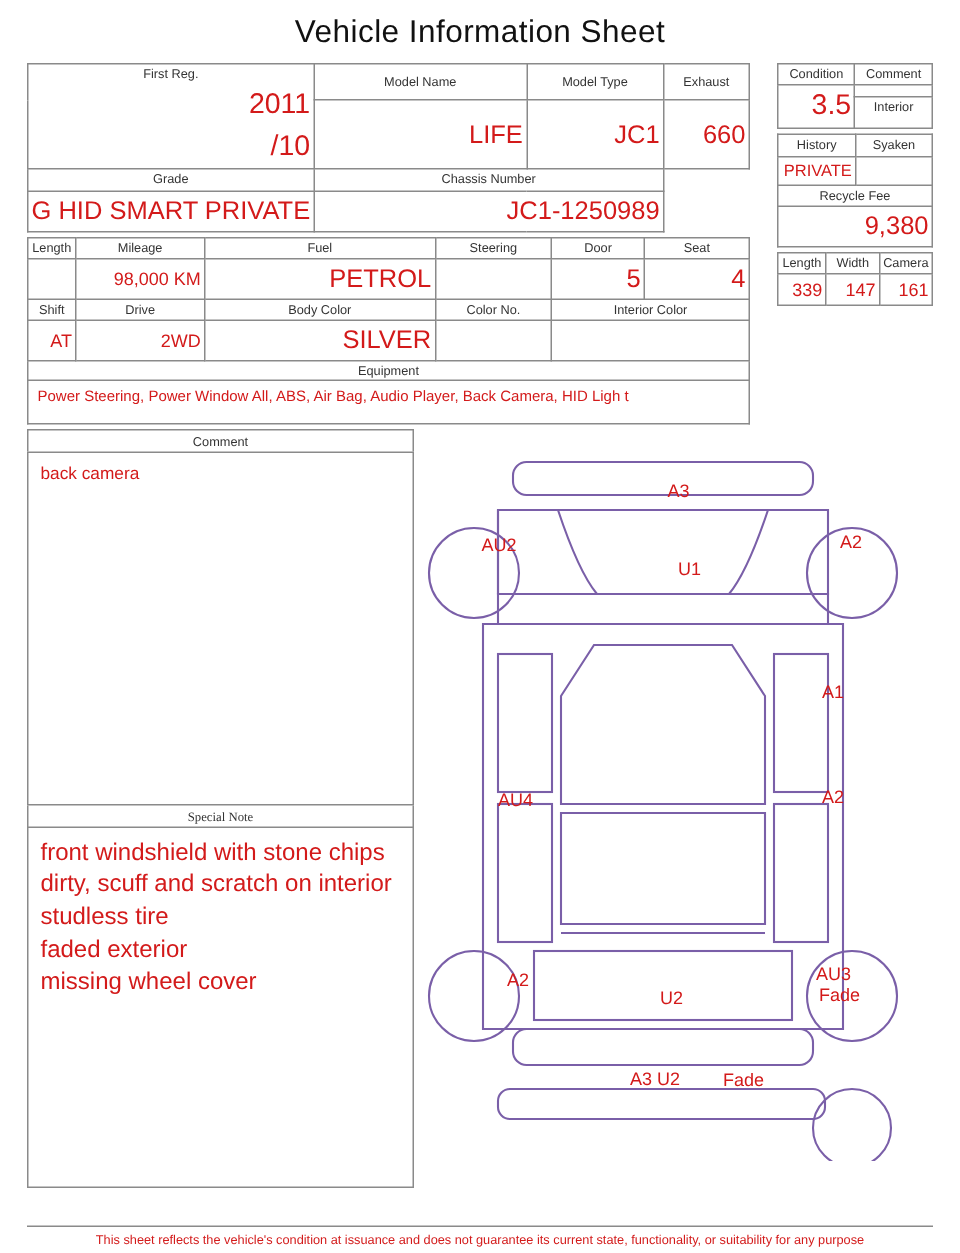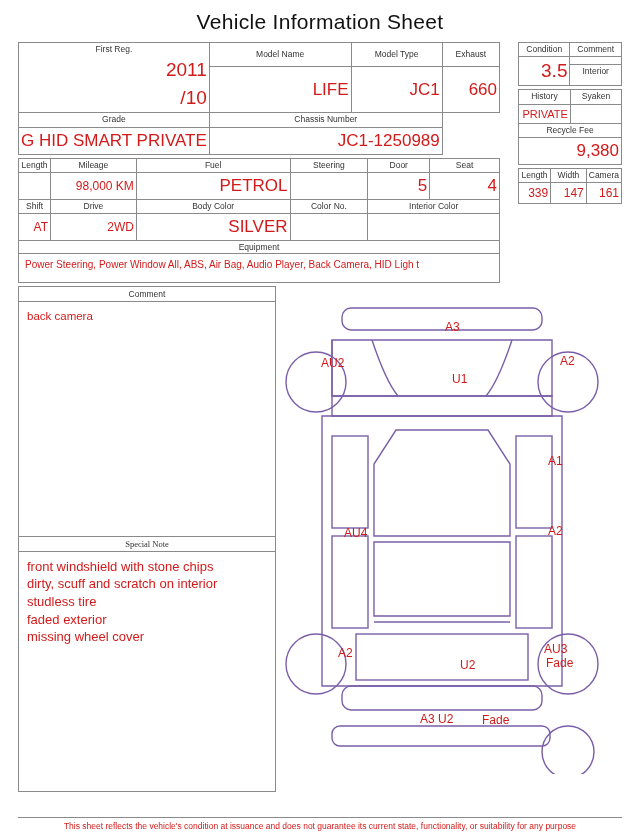--- a/index.html
+++ b/index.html
@@ -76,21 +76,21 @@
   }
   .sn-head {
     border: 1px solid #8a8a8a;
     border-top: none;
     font-size: 8.5px; text-align: center; color: #333; padding: 2px; font-family: Liberation Serif, serif;
   }
   .sn-body {
     border: 1px solid #8a8a8a;
     border-top: none;
     height: 240px;
-    font-size: 13px; color: #d31a1a;
+    font-size: 16px; color: #d31a1a;
     padding: 6px 8px;
     line-height: 1.35;
   }
   .diagram {
     position: relative;
     flex: 1;
     margin-left: 4px;
     border: 0px;
     height: 488px;
   }
@@ -405,25 +405,25 @@
           <circle cx="36" cy="378" r="30"></circle>
           <circle cx="288" cy="378" r="30"></circle>
           <circle cx="288" cy="466" r="26"></circle>
         </g>
       </svg>
       <span class="dlabel" style="left:165px; top:34px">A3</span>
       <span class="dlabel" style="left:41px; top:70px">AU2</span>
       <span class="dlabel" style="left:280px; top:68px">A2</span>
       <span class="dlabel" style="left:172px; top:86px">U1</span>
       <span class="dlabel" style="left:268px; top:168px">A1</span>
-      <span class="dlabel" style="left:64px; top:240px">AU4</span>
+      <span class="dlabel" style="left:52px; top:240px">AU4</span>
       <span class="dlabel" style="left:268px; top:238px">A2</span>
       <span class="dlabel" style="left:58px; top:360px">A2</span>
       <span class="dlabel" style="left:264px; top:356px">AU3</span>
       <span class="dlabel" style="left:266px; top:370px">Fade</span>
-      <span class="dlabel" style="left:180px; top:372px">U2</span>
+      <span class="dlabel" style="left:160px; top:372px">U2</span>
       <span class="dlabel" style="left:140px; top:426px">A3  U2</span>
       <span class="dlabel" style="left:202px; top:427px">Fade</span>
     </div>
   </div>
 
   <div class="footer">This sheet reflects the vehicle's condition at issuance and does not guarantee its current state, functionality, or suitability for any purpose</div>
 </div>
 
 </body></html>

